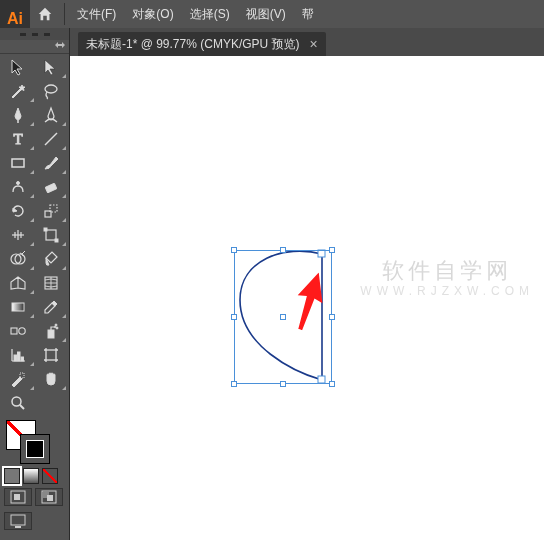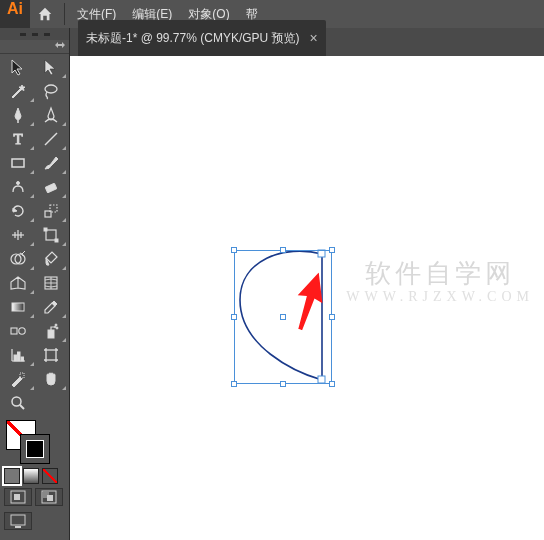--- a/index.html
+++ b/index.html
@@ -1,19 +1,19 @@
 <!DOCTYPE html>
 <html><head>
 <meta charset="utf-8">
 <style>
   * { box-sizing: border-box; margin: 0; padding: 0; user-select: none; }
   body { width: 544px; height: 540px; overflow: hidden; font-family: "Microsoft YaHei", Arial, sans-serif; font-size: 12px; background: #4a4a4a; color: #ddd; }
 
   .topbar { height: 28px; background: #535353; display: flex; align-items: center; }
-  .app-logo { width: 30px; height: 28px; background: #333; display:flex; align-items:flex-start; justify-content:center; color:#ff7f18; font-weight:bold; font-size:16px; }
+  .app-logo { width: 30px; height: 28px; background: #333; display:flex; align-items:flex-end; justify-content:center; color:#ff7f18; font-weight:bold; font-size:16px; }
   .app-logo span { font-family: Arial; }
   .home-btn { width: 30px; height: 28px; display:flex; align-items:center; justify-content:center; }
   .home-btn svg { width:16px; height:16px; fill:#ddd; }
   .divider { width:1px; height:22px; background:#333; margin:0 4px;}
   .menu { display:flex; height:28px; align-items:flex-end; }
   .menu-item { padding:0 8px; height:28px; line-height:28px; color:#e0e0e0; white-space: nowrap; cursor:default; }
 
   .shell { display:flex; height:512px; }
   .tools-col { width:70px; background:#535353; border-right:1px solid #2a2a2a; display:flex; flex-direction:column; }
   .tools-top { height:12px; background:#4a4a4a; display:flex; align-items:center; justify-content:center; }
@@ -43,28 +43,28 @@
   .cm.grad { background:linear-gradient(#fff,#555); }
   .cm.active { outline:2px solid #fff; }
   .slash { background:linear-gradient(to top right, transparent 45%, #f00 45%, #f00 55%, transparent 55%); }
 
   .screen-mode { display:flex; gap:3px; padding:2px 4px 6px; }
   .sm { width:28px; height:18px; border:1px solid #333; background:#4a4a4a; display:flex; align-items:center; justify-content:center; }
   .sm svg { width:16px; height:14px; fill:#ccc; }
 
   .canvas-col { flex:1; display:flex; flex-direction:column; background:#4a4a4a; }
   .tabbar { height:28px; display:flex; align-items:flex-end; padding-left:8px; background:#4a4a4a; }
-  .doctab { height:36px; background:#333; display:flex; align-items:center; padding:0 8px; gap:10px; font-size:12px; color:#ddd; border-radius:2px 2px 0 0; }
+  .doctab { height:24px; background:#333; display:flex; align-items:center; padding:0 8px; gap:10px; font-size:12px; color:#ddd; border-radius:2px 2px 0 0; }
   .doctab .close { font-size:14px; color:#bbb; cursor:default; }
 
   .canvas-wrap { flex:1; position:relative; background:#4a4a4a; }
   .artboard { position:absolute; left:0; top:0; right:0; bottom:0; background:#fff; }
   .watermark { position:absolute; right:10px; top:200px; text-align:center; color:#e0e0e0; pointer-events:none; }
-  .watermark .cn { font-size:26px; letter-spacing:4px; color:#d8d8d8; font-weight:500; }
-  .watermark .en { font-size:14px; letter-spacing:5px; color:#e0e0e0; margin-top:-2px;font-family:Liberation Serif, serif; }
+  .watermark .cn { font-size:22px; letter-spacing:4px; color:#d8d8d8; font-weight:500; }
+  .watermark .en { font-size:12px; letter-spacing:5px; color:#e0e0e0; margin-top:-2px; }
 
   .bbox { position:absolute; left:164px; top:194px; width:98px; height:134px; border:1px solid #4a90d9; }
   .bbox .h { position:absolute; width:6px; height:6px; background:#fff; border:1px solid #4a90d9; }
   .h.tl { top:-4px; left:-4px; } .h.tm { top:-4px; left:50%; margin-left:-3px; } .h.tr { top:-4px; right:-4px; }
   .h.ml { top:50%; left:-4px; margin-top:-3px; } .h.mr { top:50%; right:-4px; margin-top:-3px; }
   .h.bl { bottom:-4px; left:-4px; } .h.bm { bottom:-4px; left:50%; margin-left:-3px; } .h.br { bottom:-4px; right:-4px; }
   .h.ctr { top:50%; left:50%; margin:-3px 0 0 -3px; }
 
   .shape svg { position:absolute; left:164px; top:194px; width:98px; height:134px; overflow:visible; }
   .arrow { position:absolute; left:224px; top:215px; transform:rotate(18deg); }
@@ -206,22 +206,23 @@
       <span>Ai</span>
     </div>
   <div class="home-btn">
       <svg>
         <use href="#i-home"></use>
       </svg>
     </div>
   <div class="divider"></div>
   <div class="menu" id="menu">
       <div class="menu-item">文件(F)</div>
-      <div class="menu-item">编辑(E)</div>
       <div class="menu-item">对象(O)</div>
+      <div class="menu-item">选择(S)</div>
+      <div class="menu-item">视图(V)</div>
       <div class="menu-item">帮</div>
     </div>
 </div>
 
 <div class="shell">
   <div class="tools-col">
     <div class="tools-top">
         <div class="grip">
           <i></i>
           <i></i>

